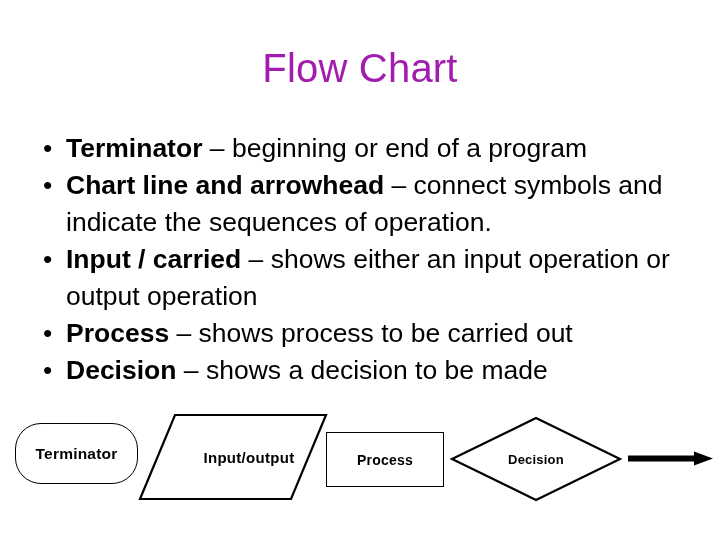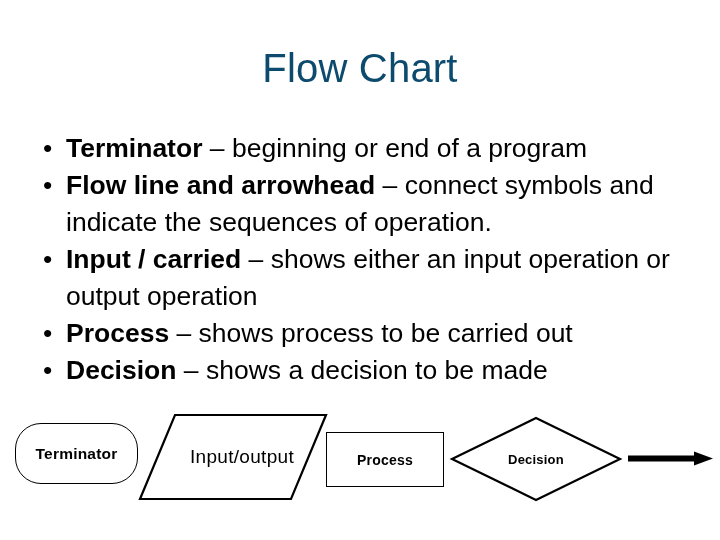--- a/index.html
+++ b/index.html
@@ -20,21 +20,21 @@
   .slide-title {
     position: absolute;
     left: 0;
     top: 44px;
     width: 720px;
     text-align: center;
     font-size: 40px;
     line-height: 48px;
     font-weight: normal;
     letter-spacing: 0.2px;
-    color: #0c4a6e;
+    color: #a21caf;
   }
 
   
   .bullet-list {
     position: absolute;
     left: 30px;
     top: 130px;
     width: 662px;
     list-style: none;
     margin: 0;
@@ -99,29 +99,29 @@
 
   
   .shape-io {
     left: 138px;
     top: 413px;
     width: 190px;
     height: 88px;
   }
   .shape-io .shape-text {
     position: absolute;
-    left: 5px;
+    left: 12px;
     top: 0;
     width: 190px;
     height: 88px;
     display: flex;
     align-items: center;
     justify-content: center;
-    font-size: 19px;
-    font-weight: normal;
+    font-size: 15px;
+    font-weight: bold;
     letter-spacing: 0.3px;
     padding-left: 8px;
     box-sizing: border-box;
   }
 
   
   .shape-process {
     left: 326px;
     top: 432px;
     width: 118px;
@@ -178,21 +178,21 @@
 
 <div class="slide-title">Flow Chart</div>
 
 <ul class="bullet-list">
 
   <li class="bullet-item">
     <span class="bullet-dot">•</span><span class="bullet-term">Terminator</span><span class="bullet-rest"> – beginning or end of a program</span>
   </li>
 
   <li class="bullet-item">
-    <span class="bullet-dot">•</span><span class="bullet-term">Flow line and arrowhead</span><span class="bullet-rest"> – connect symbols and indicate the sequences of operation.</span>
+    <span class="bullet-dot">•</span><span class="bullet-term">Chart line and arrowhead</span><span class="bullet-rest"> – connect symbols and indicate the sequences of operation.</span>
   </li>
 
   <li class="bullet-item">
     <span class="bullet-dot">•</span><span class="bullet-term">Input / carried</span><span class="bullet-rest"> – shows either an input operation or output operation</span>
   </li>
 
   <li class="bullet-item">
     <span class="bullet-dot">•</span><span class="bullet-term">Process</span><span class="bullet-rest"> – shows process to be carried out</span>
   </li>
 

